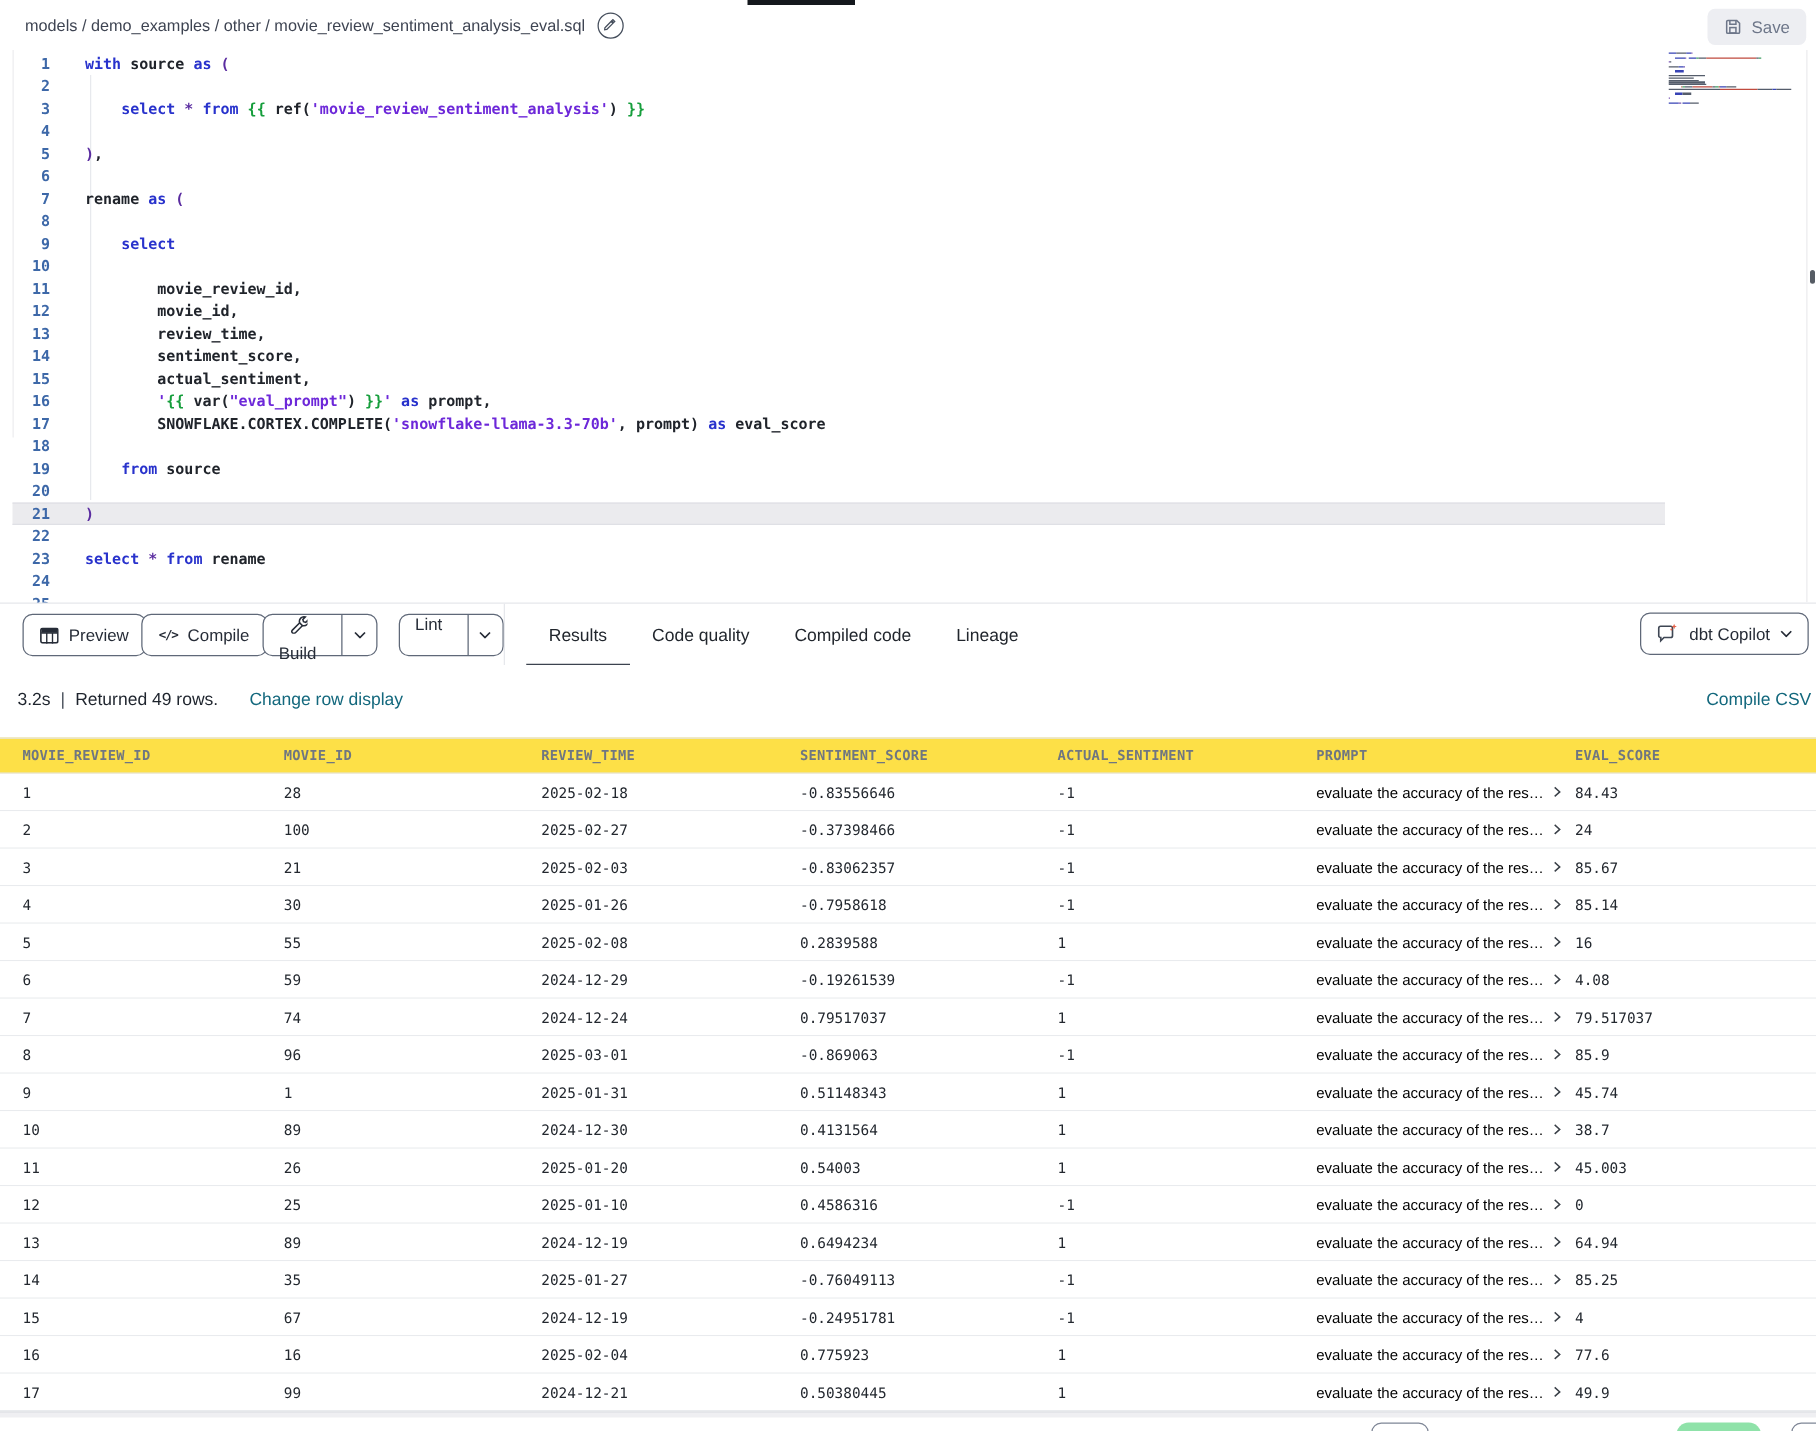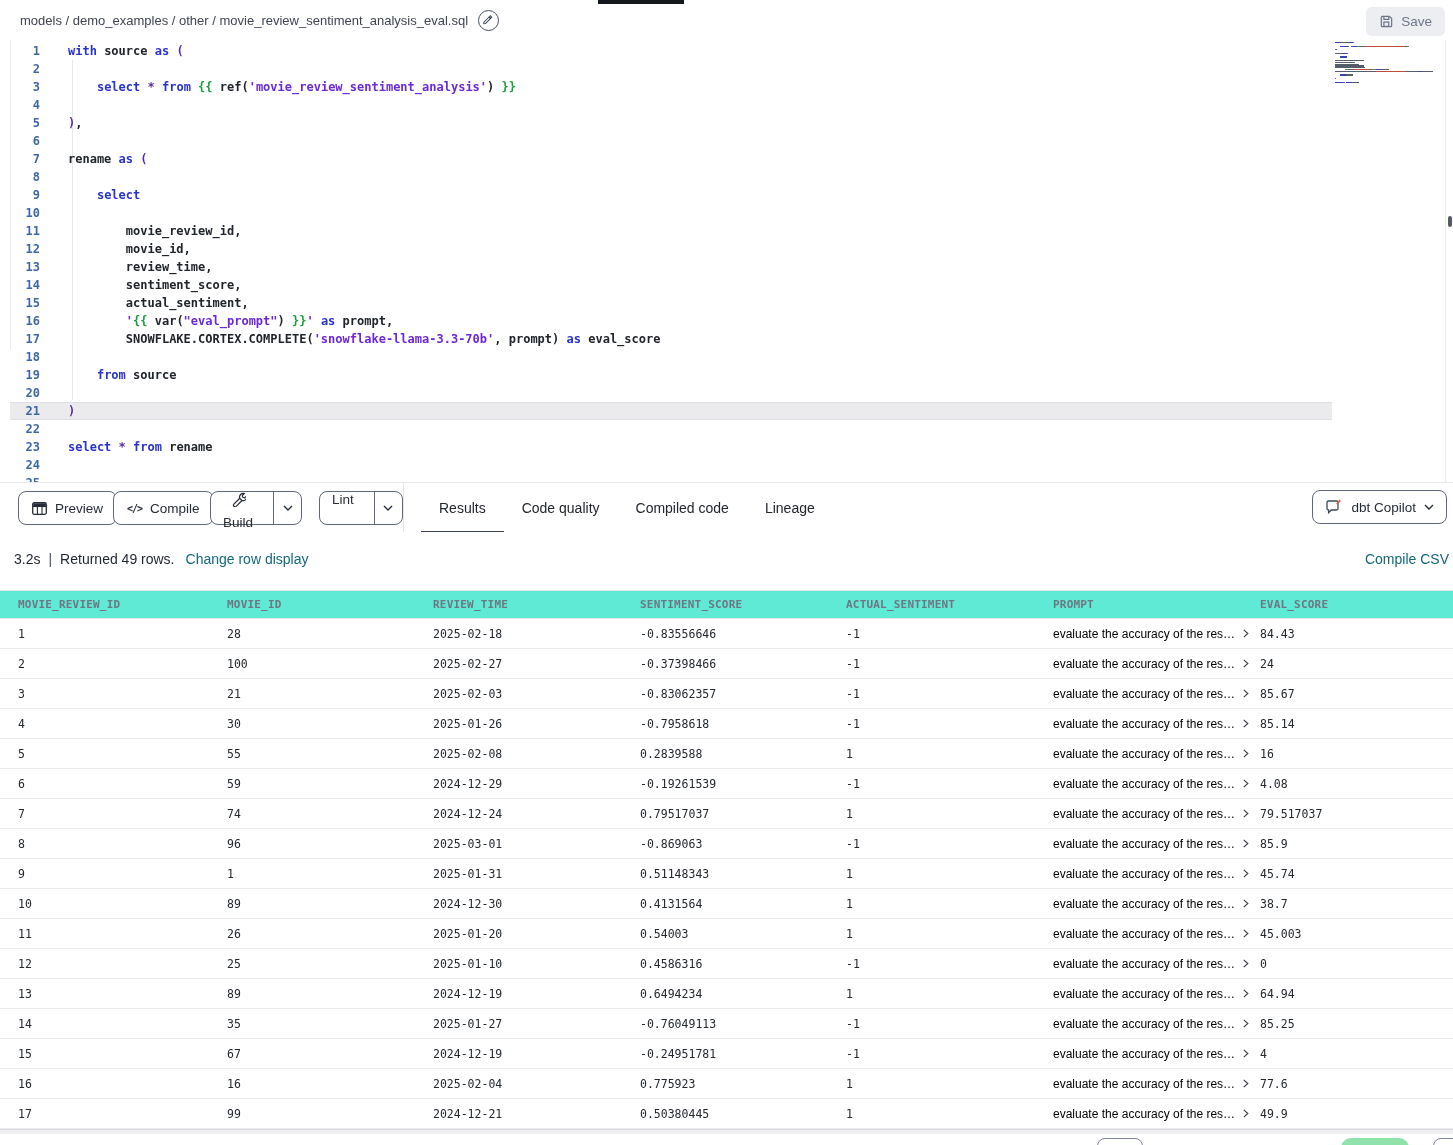--- a/index.html
+++ b/index.html
@@ -59,27 +59,27 @@
            background:#fff;display:flex;align-items:center;gap:8px;padding:0 12px;
            font-size:13.5px;color:#262c37;font-family:inherit;justify-content:flex-end;}
   .code-ico{font-family:"DejaVu Sans Mono",monospace;font-size:10px;font-weight:700;letter-spacing:-1px;}
 
   
   .statusbar{position:absolute;top:532px;left:0;right:0;height:54px;display:flex;align-items:center;
              padding-left:14px;box-sizing:border-box;background:#fff;}
   .status-text{font-size:14px;color:#1e242d;display:flex;gap:8px;}
   .status-sep{color:#4a515c;}
   .link{color:#13687d;font-size:14px;cursor:pointer;}
-  .change-link{margin-left:11px;}
+  .change-link{margin-left:25px;}
   .download-link{position:absolute;right:4px;}
 
   
   .grid{position:absolute;top:590px;left:0;right:0;}
   .grid-header{display:grid;grid-template-columns:209px 206px 207px 206px 207px 207px 1fr;height:29px;
-               background:#5eead4;border-top:1px solid #e3e5e9;border-bottom:1px solid #e3e5e9;
+               background:#fde047;border-top:1px solid #e3e5e9;border-bottom:1px solid #e3e5e9;
                align-items:center;box-sizing:border-box;}
   .th{padding-left:18px;font-family:"DejaVu Sans Mono",monospace;font-weight:700;font-size:11px;
       letter-spacing:.2px;color:#6f7681;white-space:nowrap;}
   .tr{display:grid;grid-template-columns:209px 206px 207px 206px 207px 207px 1fr;height:30px;
       border-bottom:1px solid #e9ebee;align-items:center;box-sizing:border-box;background:#fff;}
   .td{padding-left:18px;font-family:"DejaVu Sans Mono",monospace;font-size:11.5px;color:#23282f;
       white-space:nowrap;display:flex;align-items:center;}
   .prompt-text{font-family:"Liberation Sans",sans-serif;font-size:12px;color:#000000;}
   .cell-chevron{width:8px;height:9px;margin-left:7px;flex:none;}
 

